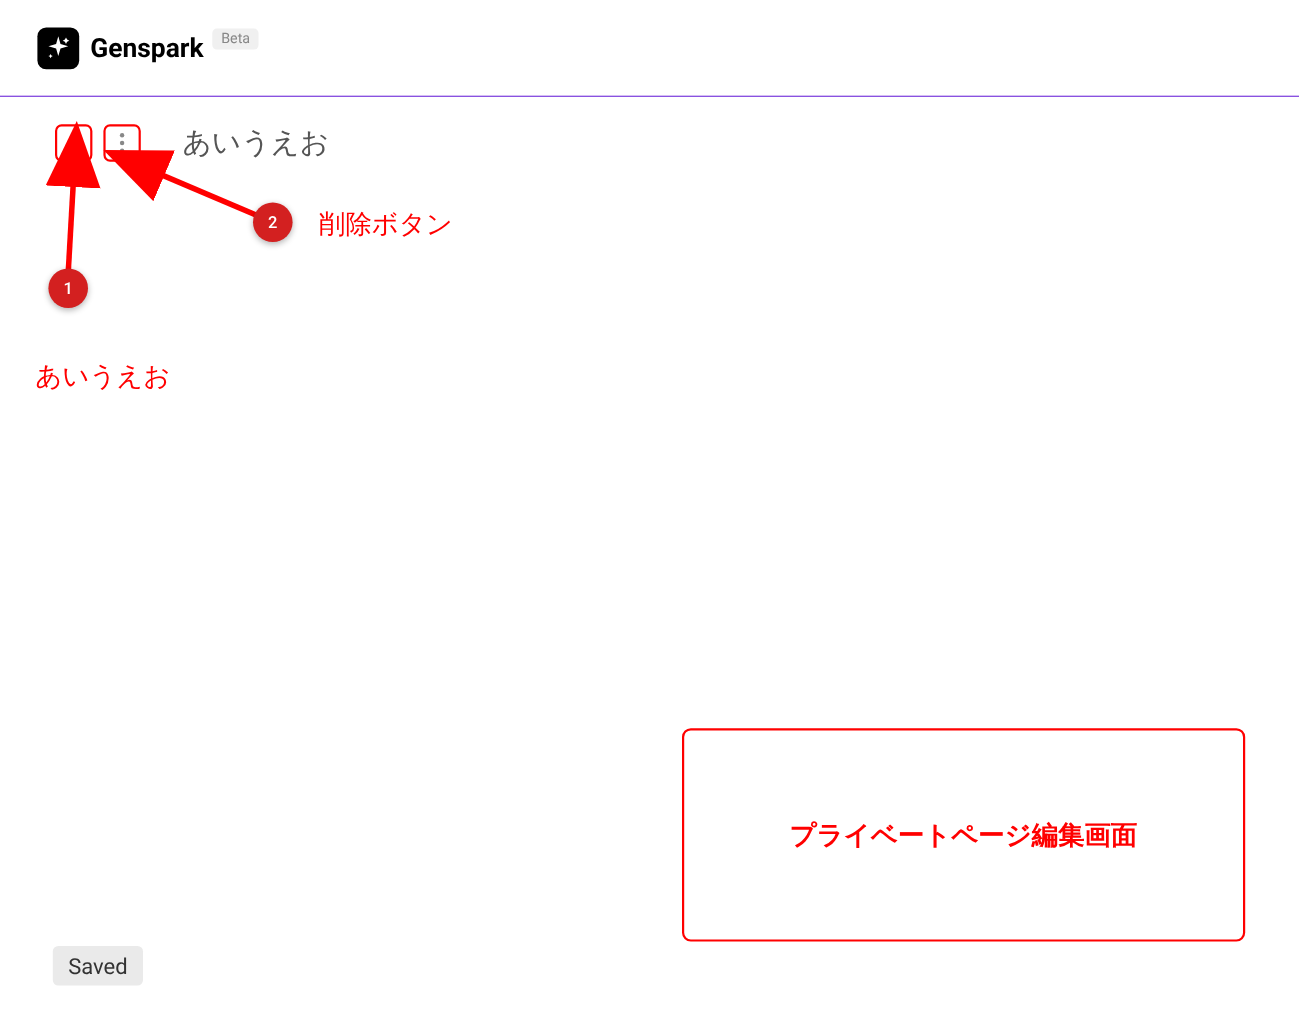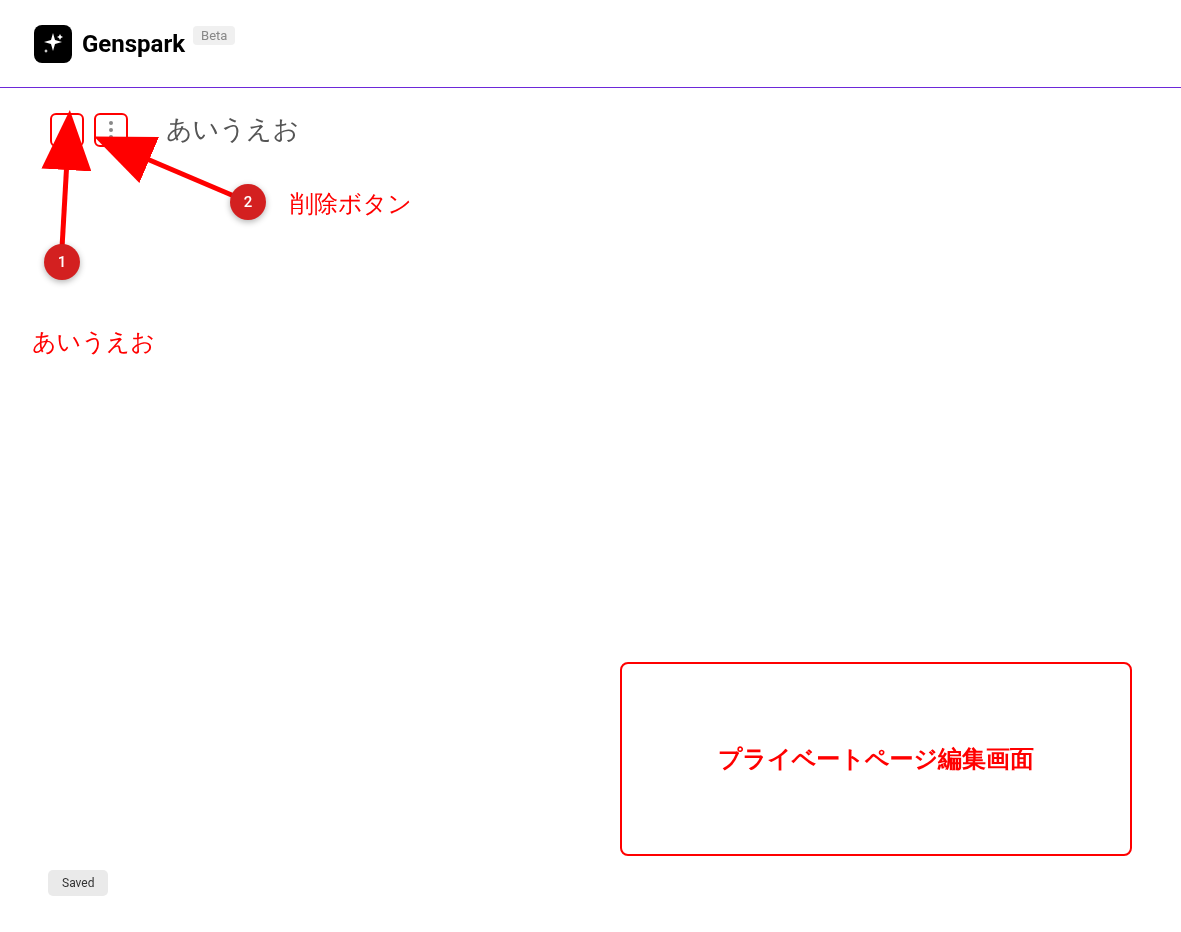--- a/index.html
+++ b/index.html
@@ -126,21 +126,21 @@
       color: #ff0000;
       font-size: 24px;
       font-weight: 600;
     }
     .saved-badge {
       position: absolute;
       left: 48px;
       bottom: 36px;
       background: #eaeaea;
       color: #333;
-      font-size: 12px;
+      font-size: 20px;
       padding: 6px 14px;
       border-radius: 5px;
     }
   </style>
 </head>
 <body>
 
 <div class="header">
   <div class="logo-box">
     <svg width="26" height="26" viewBox="0 0 26 26">

